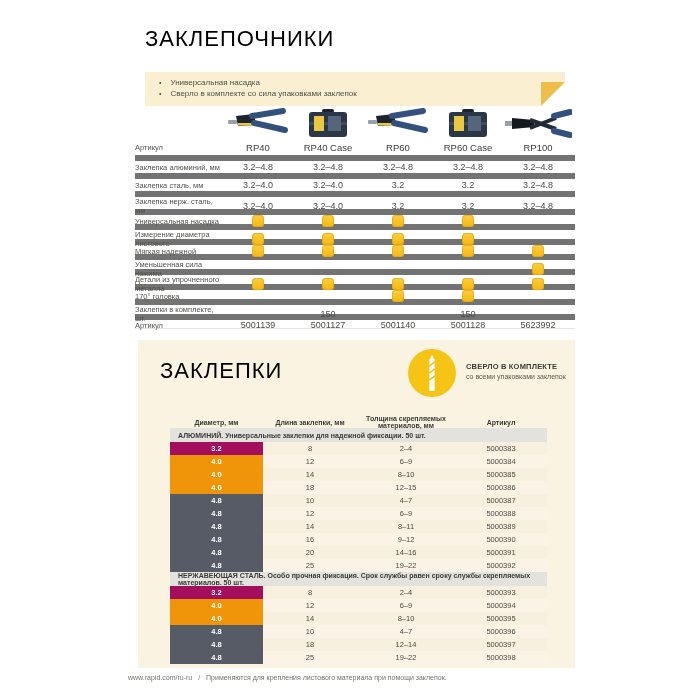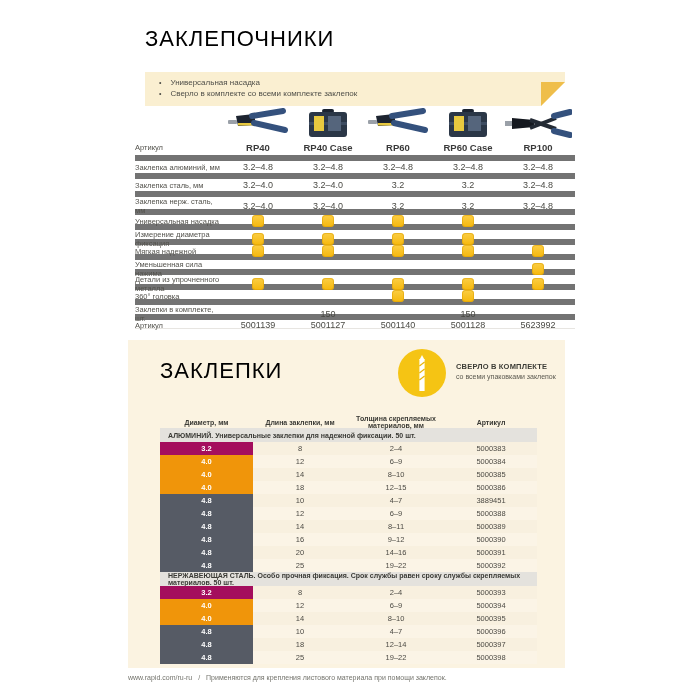--- a/index.html
+++ b/index.html
@@ -22,26 +22,26 @@
   .tools-wrap { position:absolute; left:135px; top:106px; width:440px; }
   .imgs-row, .trow { display:grid; grid-template-columns:88px repeat(5,70px); align-items:center; }
   .imgs-row { height:34px; }
   .img-cell { display:flex; justify-content:center; align-items:center; }
   .trow { border-top:6px solid #737373; }
   .trow.no-top { border-top:none; }
   .trow:last-child { border-bottom:1px solid #e7e5e1; }
   .h-model { height:15px; } .h-val { height:18px; } .h-feat { height:15px; }
   .tlabel { font-size:7.5px; color:#53524c; }
   .tcell { text-align:center; font-size:9px; color:#4a4a44; }
-  .tname { font-weight:bold; font-size:9.5px; color:#3a3a3a; }
+  .tname { font-weight:normal; font-size:9.5px; color:#3a3a3a; }
   .dot { width:12px; height:12px; border-radius:3.5px; display:inline-block; vertical-align:middle;
     background:linear-gradient(180deg,#FBCE45,#F5B70C); box-shadow:inset 0 0 0 1px rgba(220,158,0,.5); }
 
   
-  .rivets-block { position:absolute; left:128px; top:340px; width:437px; height:328px; background:#FBF3E1; }
+  .rivets-block { position:absolute; left:138px; top:340px; width:437px; height:328px; background:#FBF3E1; }
   #rivets-title { left:160px; top:358px; }
   .badge-circle { position:absolute; left:270px; top:9px; width:48px; height:48px; border-radius:50%;
     background:#F5C414; display:flex; align-items:center; justify-content:center; }
   .badge-text { position:absolute; left:328px; top:22px; }
   .badge-text .bt1 { font-size:7.5px; font-weight:bold; color:#3c3c36; letter-spacing:.2px; }
   .badge-text .bt2 { font-size:7px; color:#5a584f; margin-top:2px; }
 
   .rtable { position:absolute; left:32px; top:75px; width:377px; }
   .rrow, .rhead { display:grid; grid-template-columns:93px 94px 98px 92px; align-items:center; }
   .rhead { height:13px; }
@@ -62,21 +62,21 @@
 </head>
 <body>
 
 <div class="page">
 
   <h1 class="big-title" id="riveters-title">ЗАКЛЕПОЧНИКИ</h1>
 
   <div class="bullet-box">
     <ul id="bullets">
         <li>Универсальная насадка</li>
-        <li>Сверло в комплекте со всеми комплекте заклепок</li>
+        <li>Сверло в комплекте со сила упаковками заклепок</li>
       </ul>
   </div>
   <div class="fold"></div>
 
   <div class="tools-wrap" id="tools-table">
       <div class="imgs-row">
         <div></div>
         <div class="img-cell">
           <svg width="62" height="30" viewBox="0 0 62 30">
             <rect x="1" y="12" width="9" height="4" rx="1" fill="#9aa0a8"></rect>
@@ -158,21 +158,21 @@
       </div>
       <div class="trow h-feat">
         <div class="tlabel">Универсальная насадка</div>
         <div class="tcell"><span class="dot"></span></div>
         <div class="tcell"><span class="dot"></span></div>
         <div class="tcell"><span class="dot"></span></div>
         <div class="tcell"><span class="dot"></span></div>
         <div class="tcell"></div>
       </div>
       <div class="trow h-feat">
-        <div class="tlabel">Измерение диаметра фиксация</div>
+        <div class="tlabel">Измерение диаметра листового</div>
         <div class="tcell"><span class="dot"></span></div>
         <div class="tcell"><span class="dot"></span></div>
         <div class="tcell"><span class="dot"></span></div>
         <div class="tcell"><span class="dot"></span></div>
         <div class="tcell"></div>
       </div>
       <div class="trow h-feat">
         <div class="tlabel">Мягкая надежной</div>
         <div class="tcell"><span class="dot"></span></div>
         <div class="tcell"><span class="dot"></span></div>
@@ -190,21 +190,21 @@
       </div>
       <div class="trow h-feat">
         <div class="tlabel">Детали из упрочненного металла</div>
         <div class="tcell"><span class="dot"></span></div>
         <div class="tcell"><span class="dot"></span></div>
         <div class="tcell"><span class="dot"></span></div>
         <div class="tcell"><span class="dot"></span></div>
         <div class="tcell"><span class="dot"></span></div>
       </div>
       <div class="trow h-feat">
-        <div class="tlabel">360° головка</div>
+        <div class="tlabel">170° головка</div>
         <div class="tcell"></div>
         <div class="tcell"></div>
         <div class="tcell"><span class="dot"></span></div>
         <div class="tcell"><span class="dot"></span></div>
         <div class="tcell"></div>
       </div>
       <div class="trow h-feat">
         <div class="tlabel">Заклепки в комплекте, шт.</div>
         <div class="tcell"></div>
         <div class="tcell">150</div>
@@ -265,21 +265,21 @@
         <div class="rrow even">
           <div class="diam" style="background: rgb(240, 149, 10);">4.0</div>
           <div class="rcell">18</div>
           <div class="rcell">12–15</div>
           <div class="rcell">5000386</div>
         </div>
         <div class="rrow odd">
           <div class="diam" style="background: rgb(86, 91, 101);">4.8</div>
           <div class="rcell">10</div>
           <div class="rcell">4–7</div>
-          <div class="rcell">3889451</div>
+          <div class="rcell">5000387</div>
         </div>
         <div class="rrow even">
           <div class="diam" style="background: rgb(86, 91, 101);">4.8</div>
           <div class="rcell">12</div>
           <div class="rcell">6–9</div>
           <div class="rcell">5000388</div>
         </div>
         <div class="rrow odd">
           <div class="diam" style="background: rgb(86, 91, 101);">4.8</div>
           <div class="rcell">14</div>

